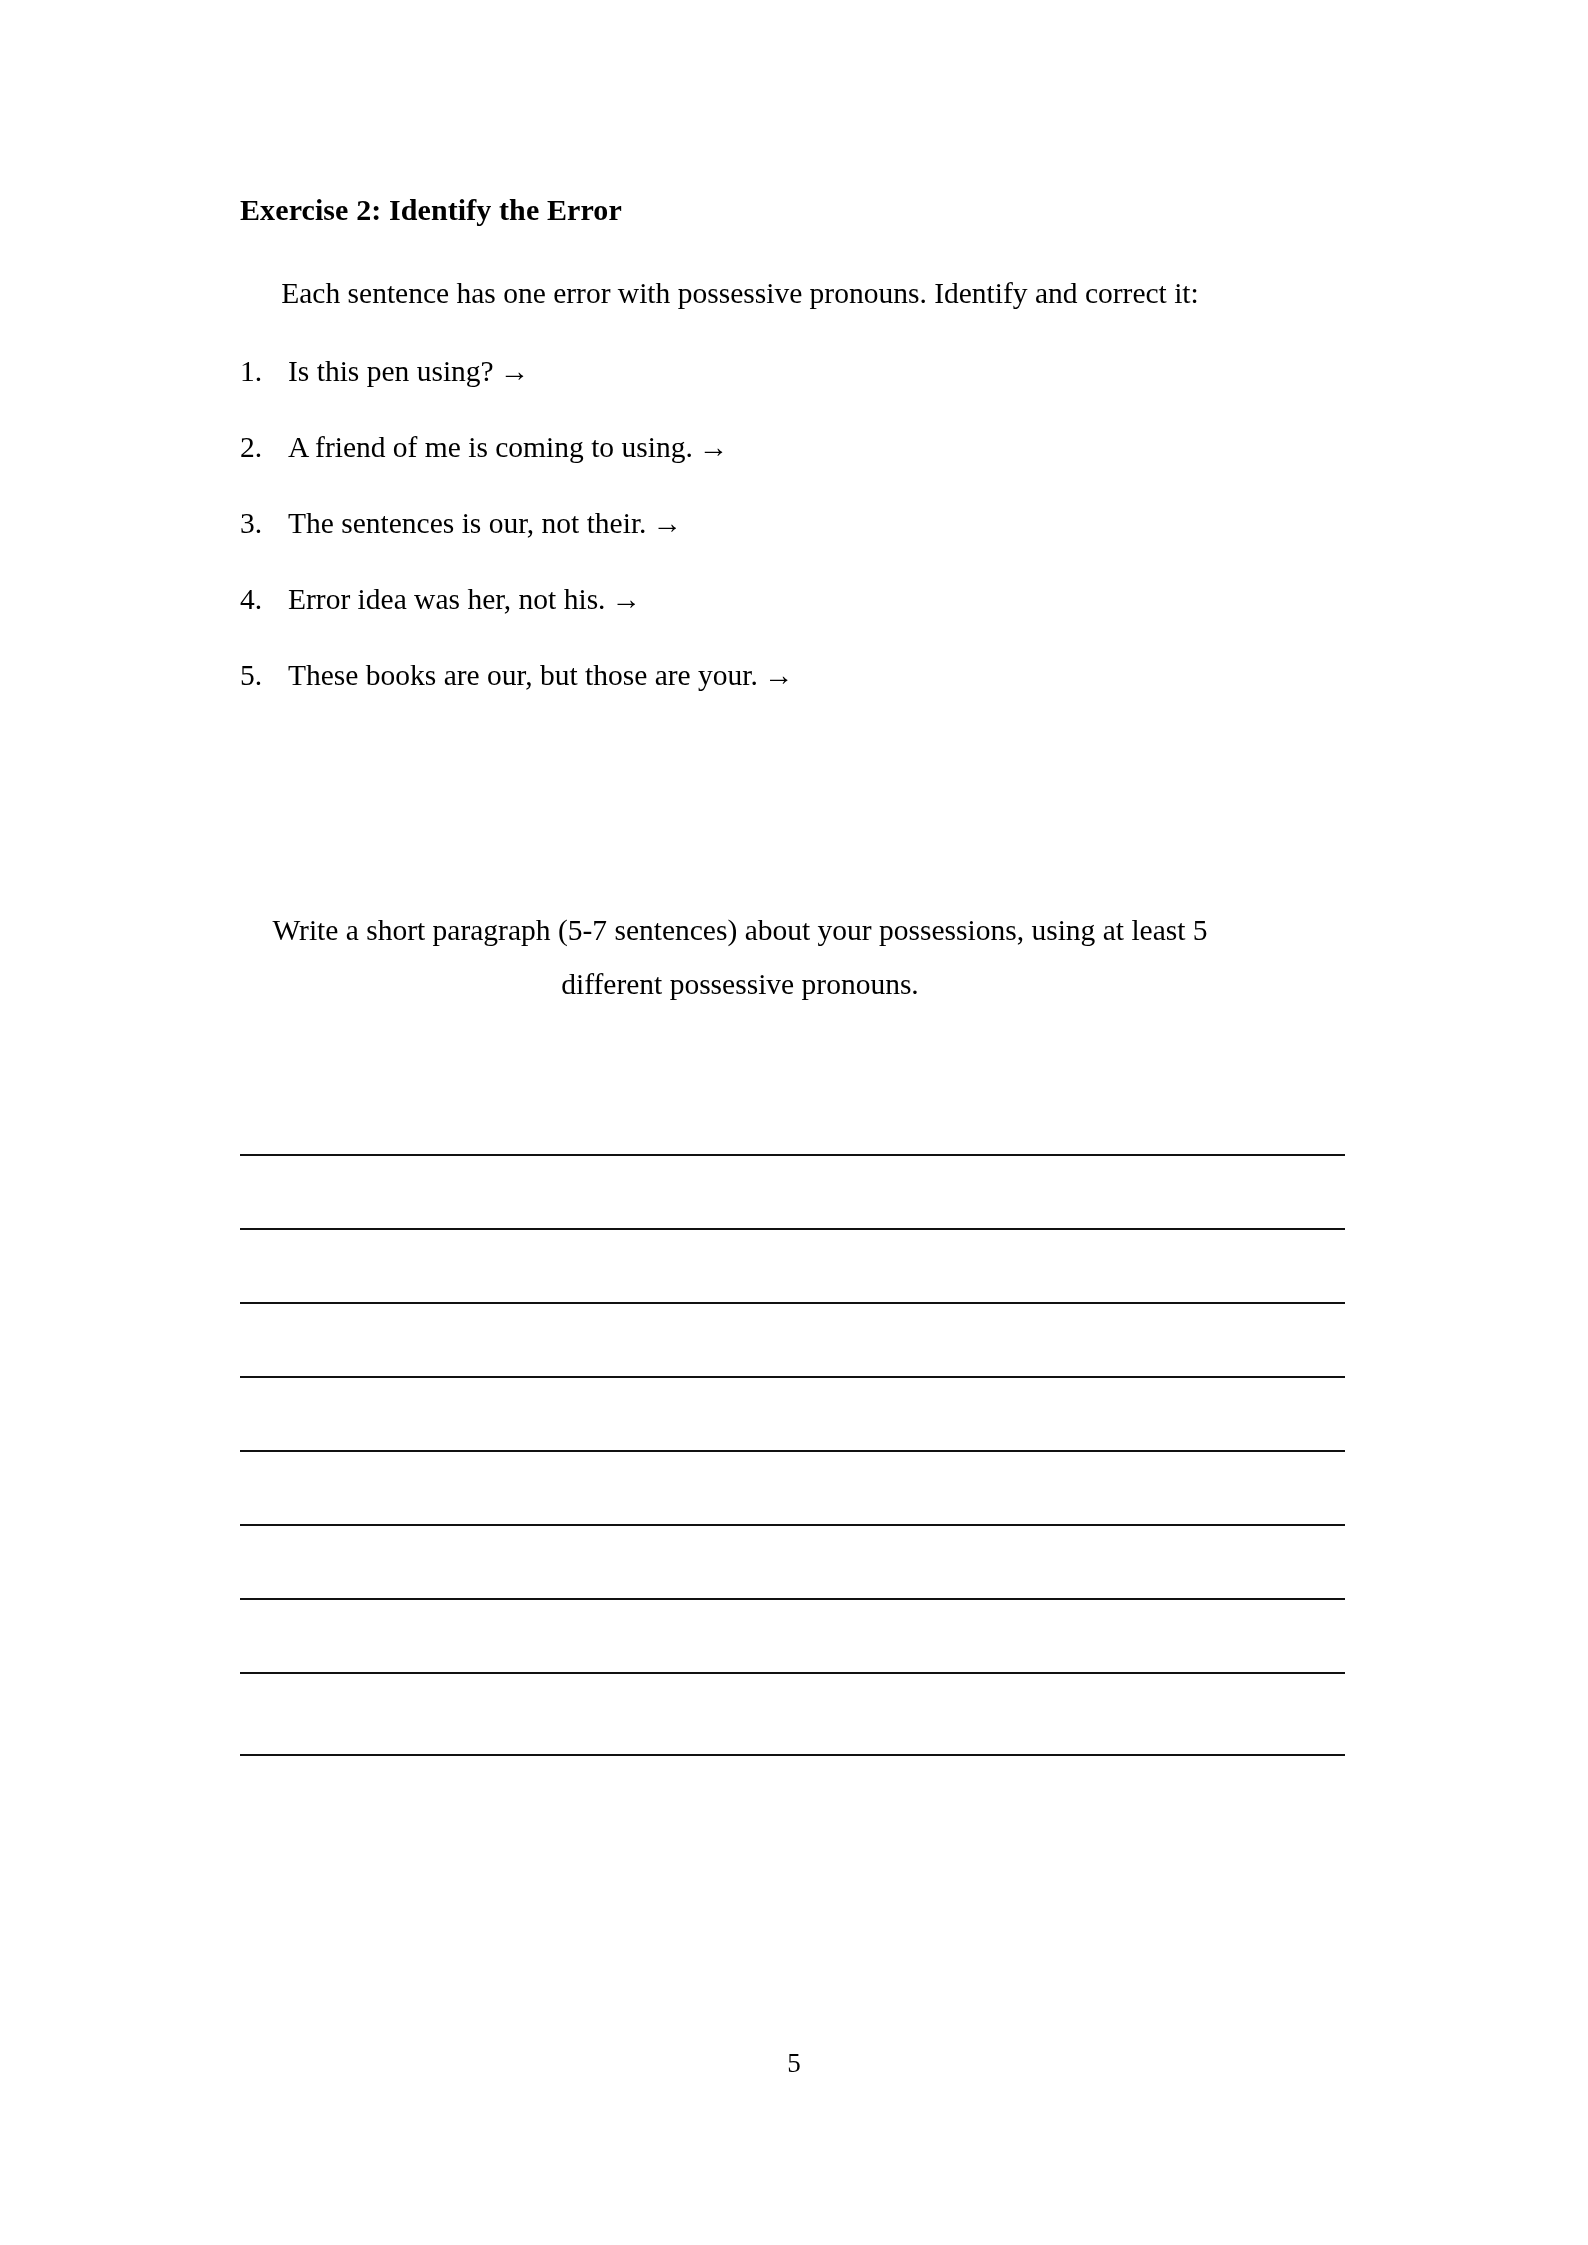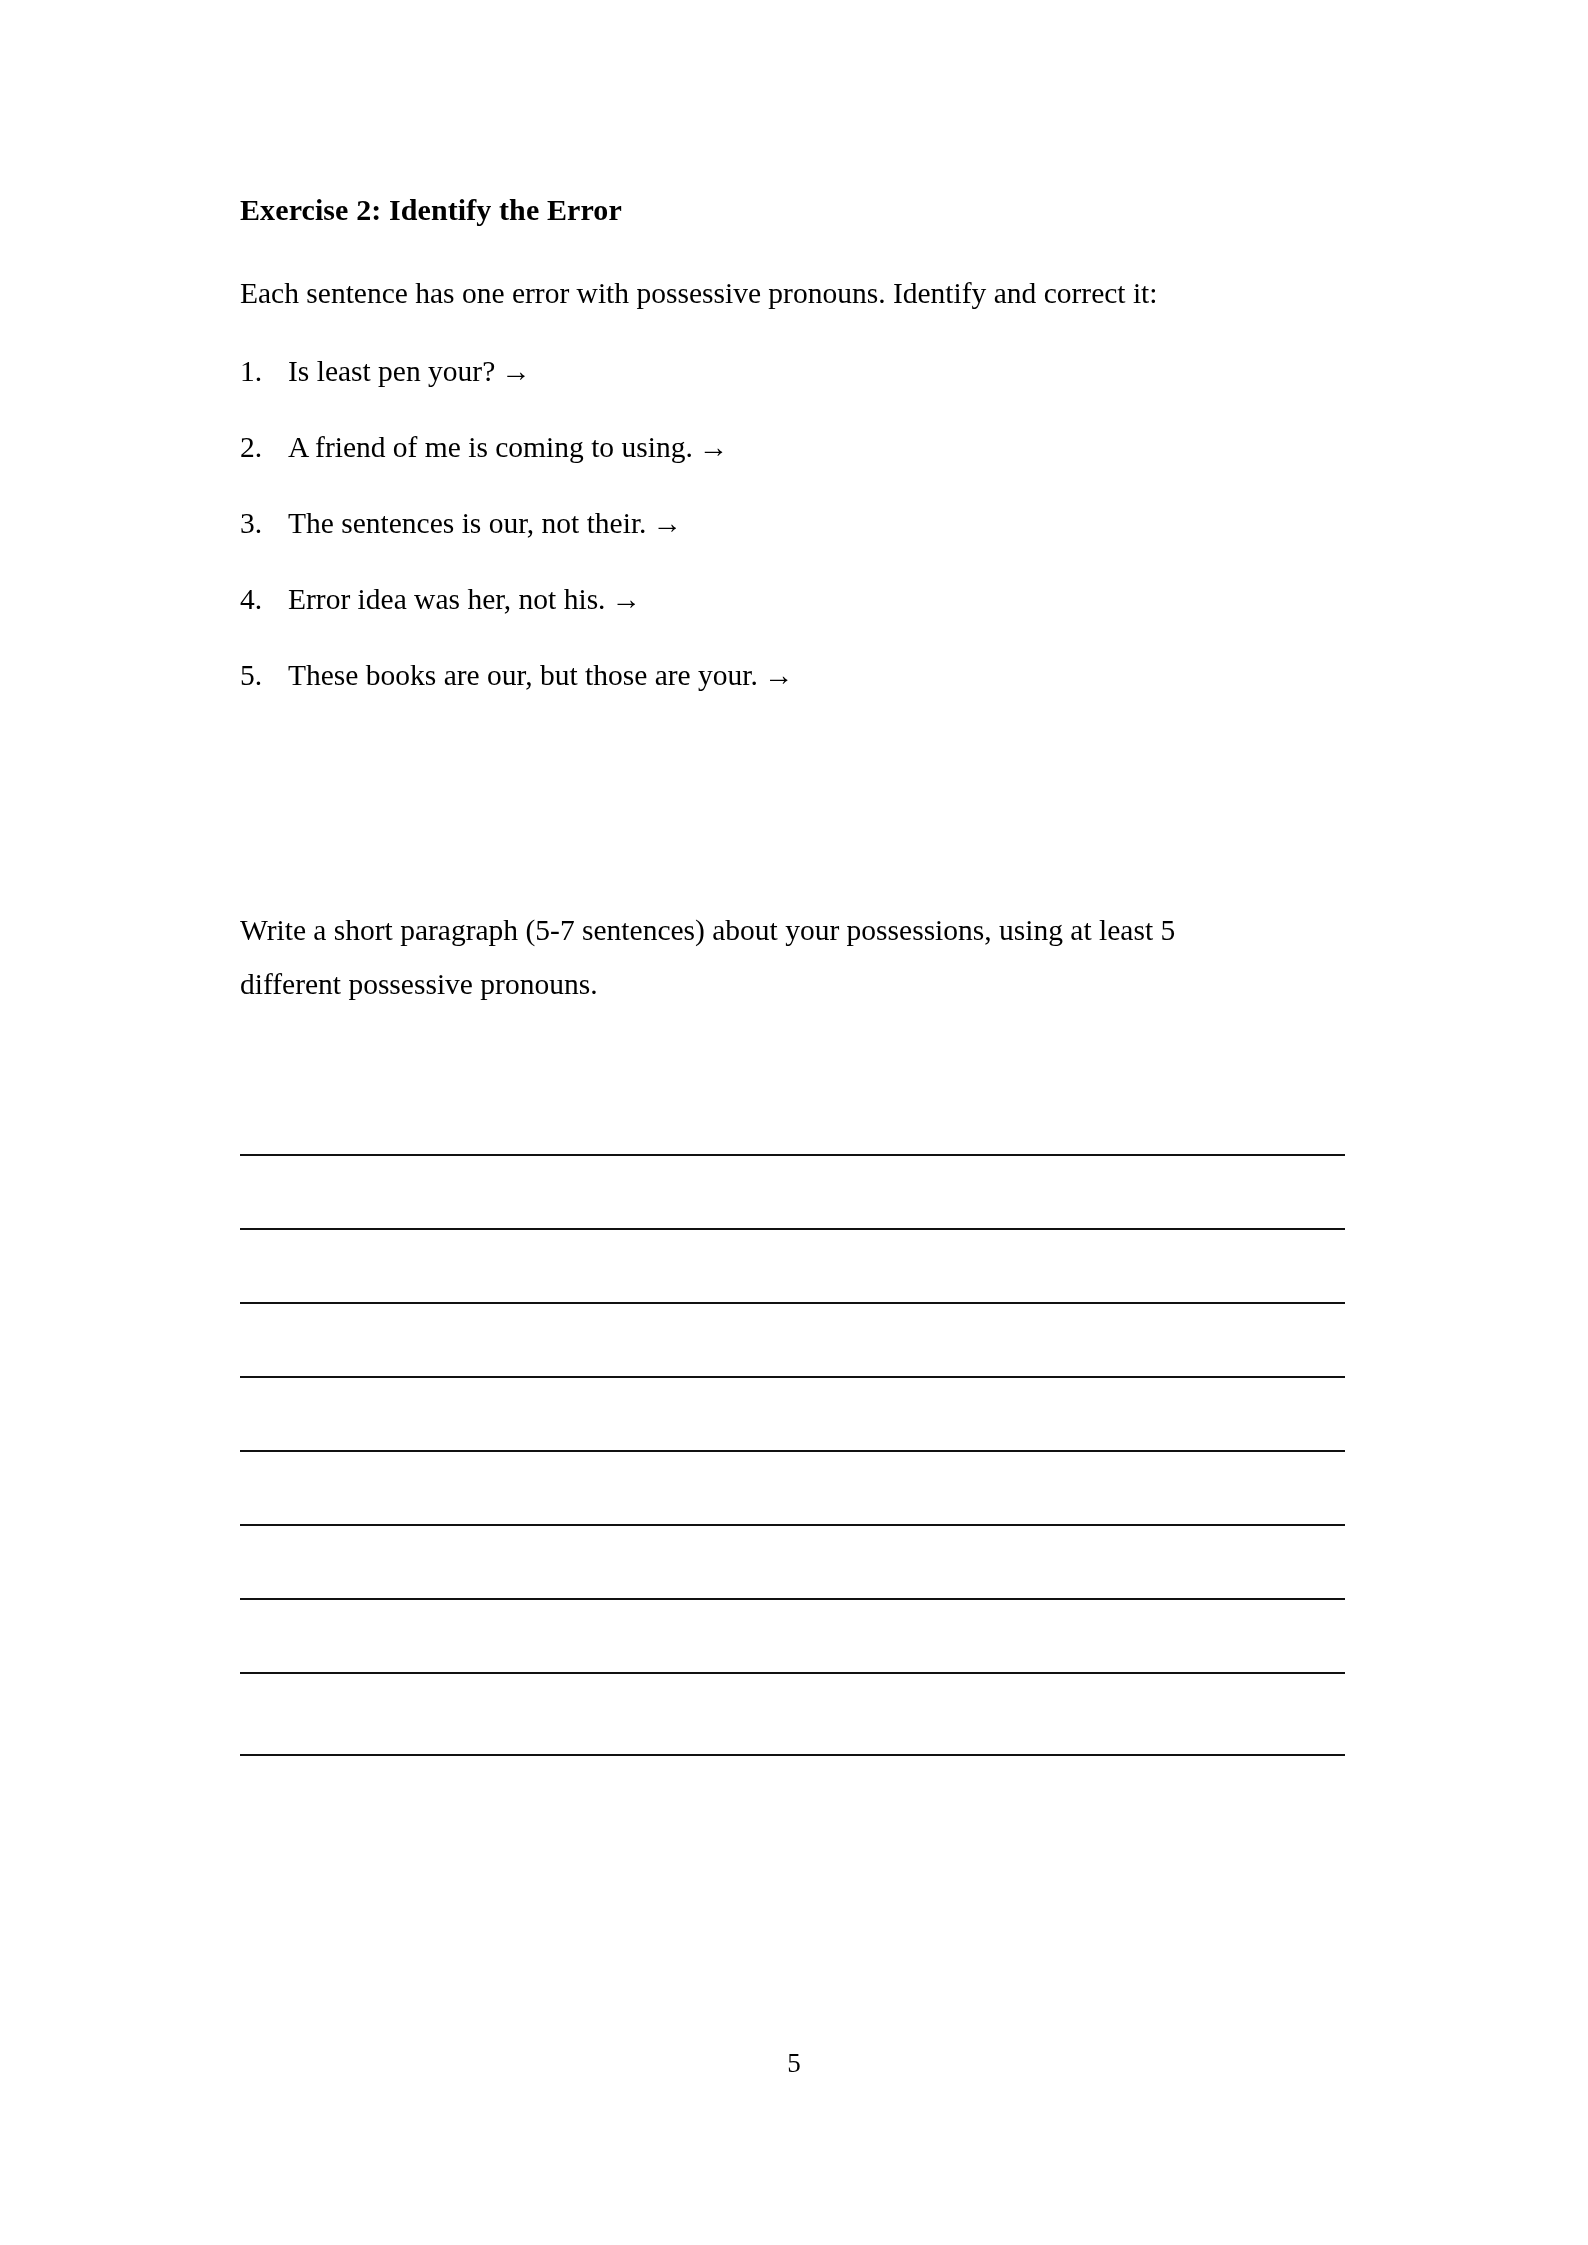--- a/index.html
+++ b/index.html
@@ -41,21 +41,21 @@
     margin: 0;
     padding: 0;
   }
 
   
   .body-text {
     font-size: 29.5px;
     line-height: 54px;
     margin: 0;
     padding: 0;
-    text-align: left;
+    text-align: center;
   }
 
   .spacer-after-heading { height: 38px; }
   .spacer-after-intro   { height: 33px; }
 
   
   .error-list {
     list-style: none;
     margin: 0;
     padding: 0;
@@ -127,21 +127,21 @@
     <h2 class="exercise-heading">Exercise 2: Identify the Error</h2>
 
     <div class="spacer-after-heading"></div>
 
     <p class="body-text">Each sentence has one error with possessive pronouns. Identify and correct it:</p>
 
     <div class="spacer-after-intro"></div>
 
     <ol class="error-list">
       <li class="list-item">
-        <span class="item-number">1.</span><span class="item-text">Is least pen your?</span><span class="item-arrow">→</span>
+        <span class="item-number">1.</span><span class="item-text">Is this pen using?</span><span class="item-arrow">→</span>
       </li>
       <li class="list-item">
         <span class="item-number">2.</span><span class="item-text">A friend of me is coming to using.</span><span class="item-arrow">→</span>
       </li>
       <li class="list-item">
         <span class="item-number">3.</span><span class="item-text">The sentences is our, not their.</span><span class="item-arrow">→</span>
       </li>
       <li class="list-item">
         <span class="item-number">4.</span><span class="item-text">Error idea was her, not his.</span><span class="item-arrow">→</span>
       </li>

